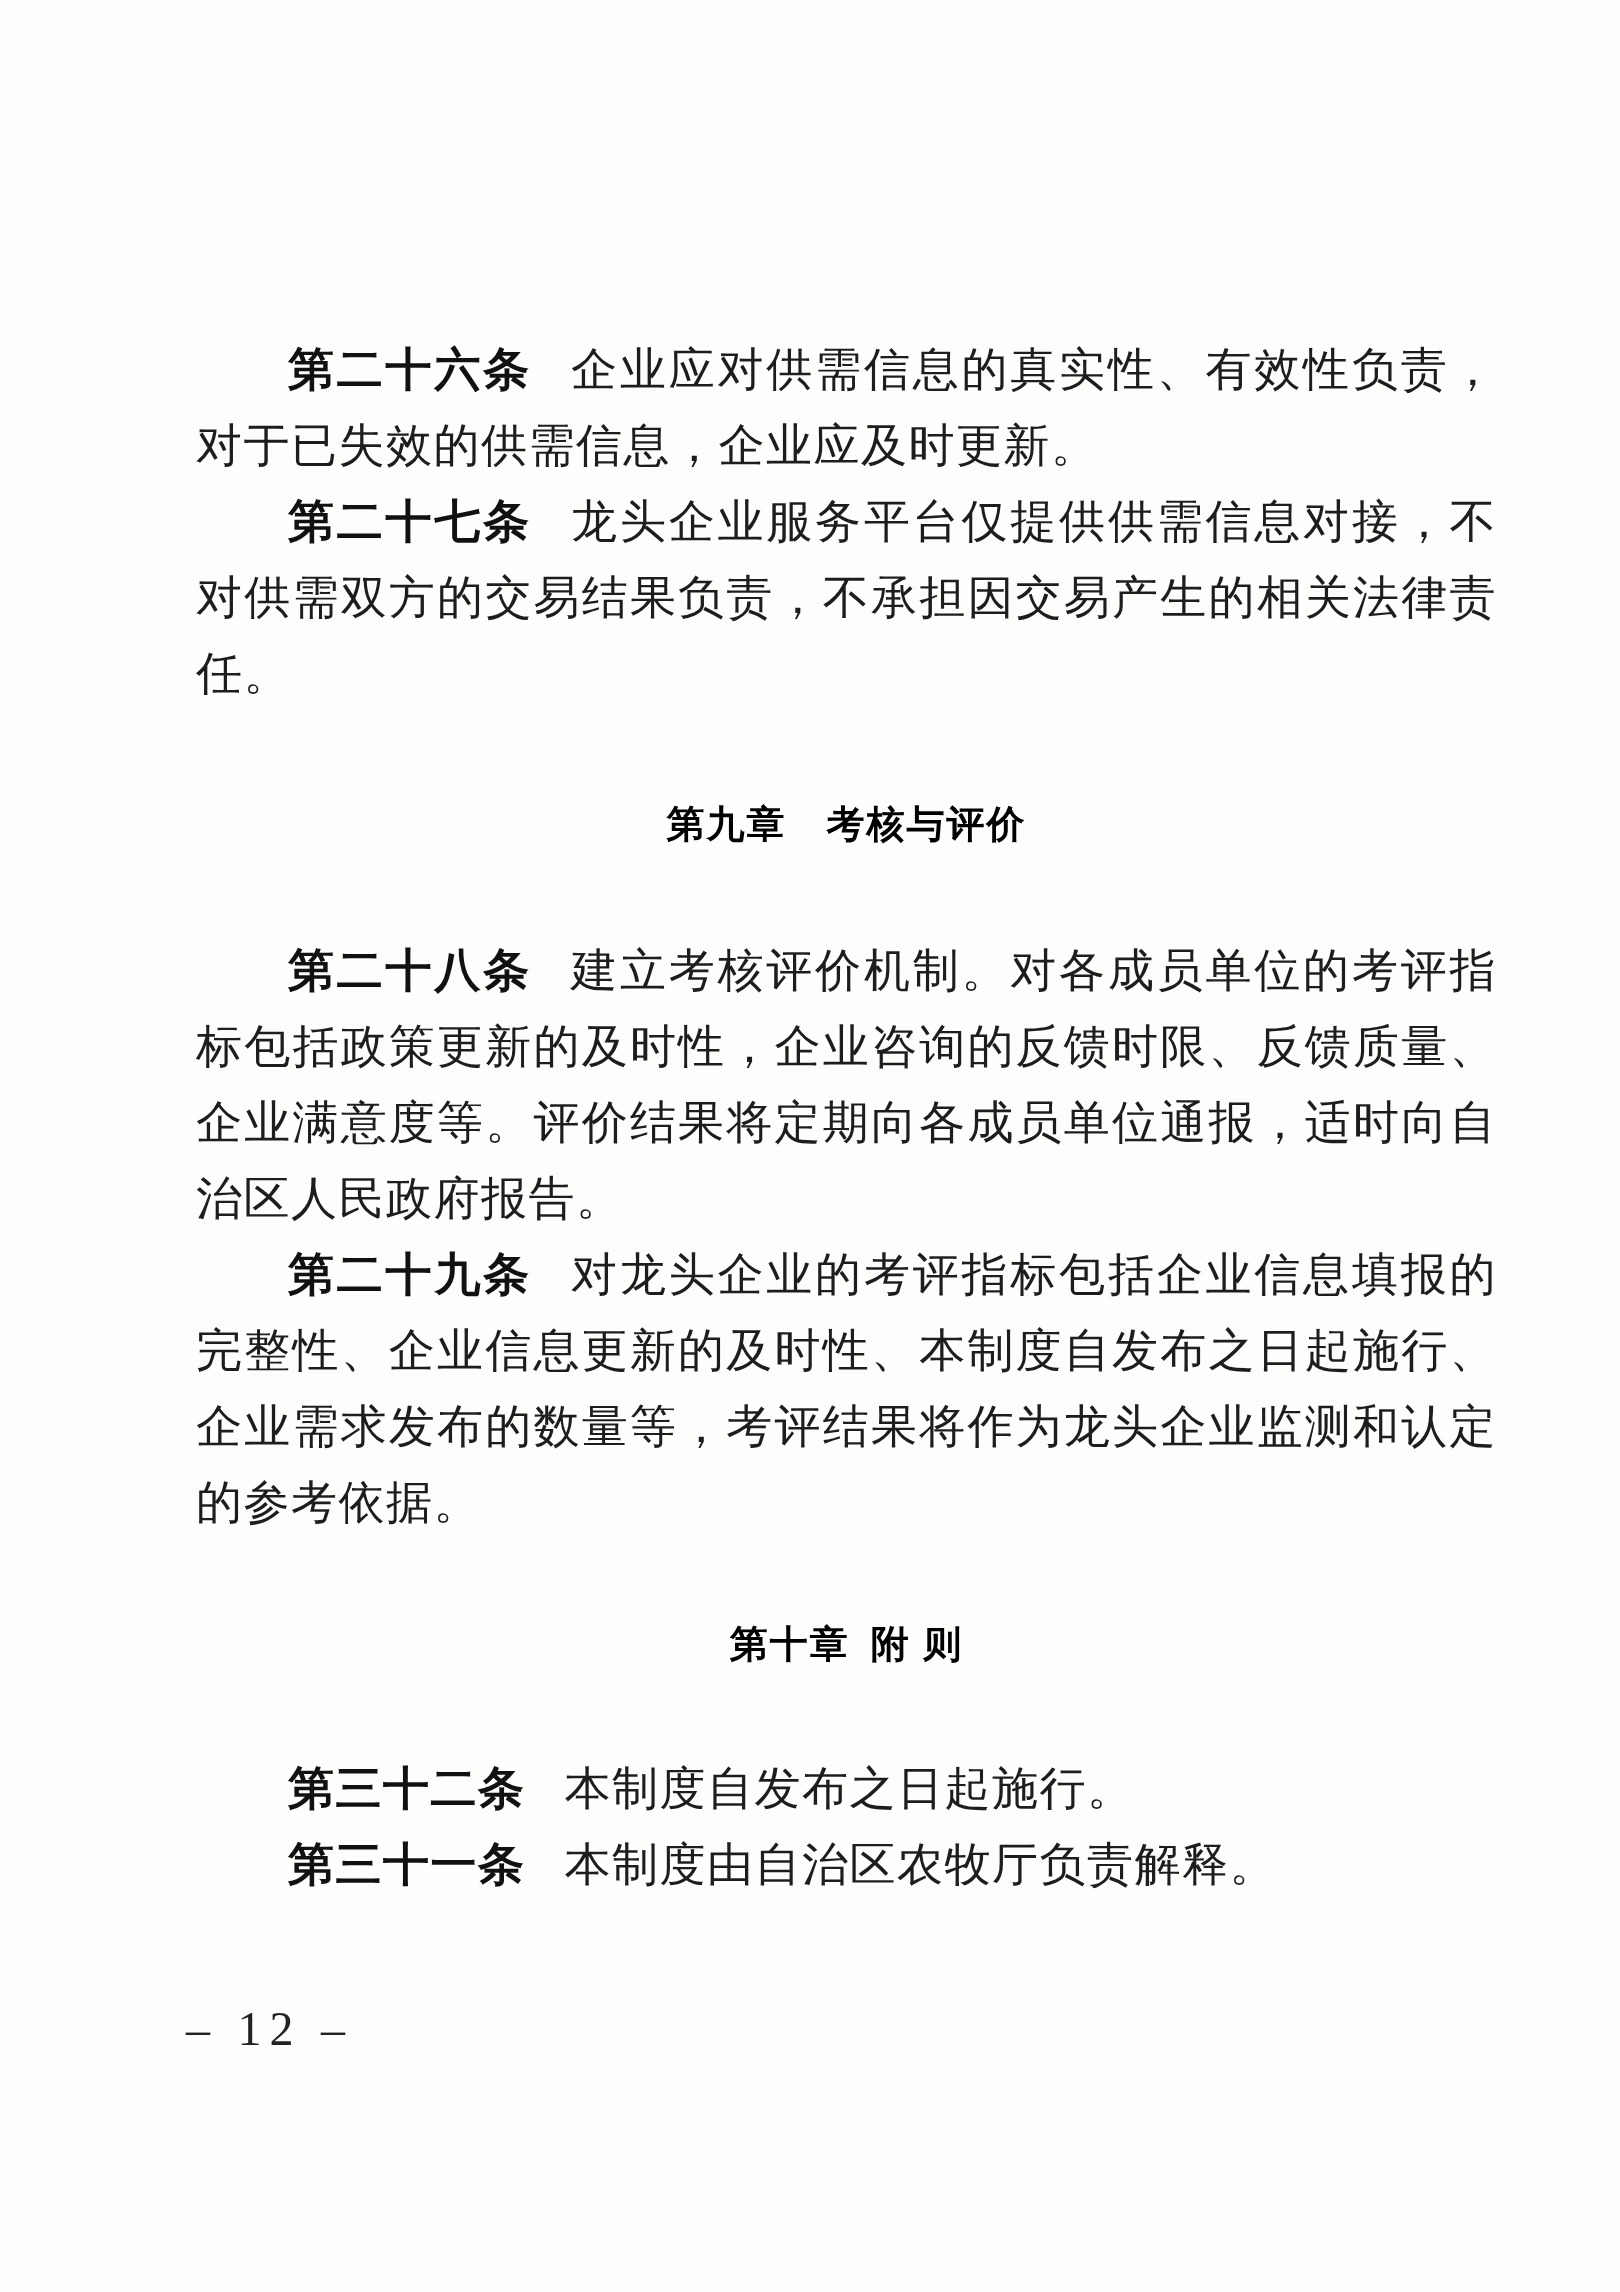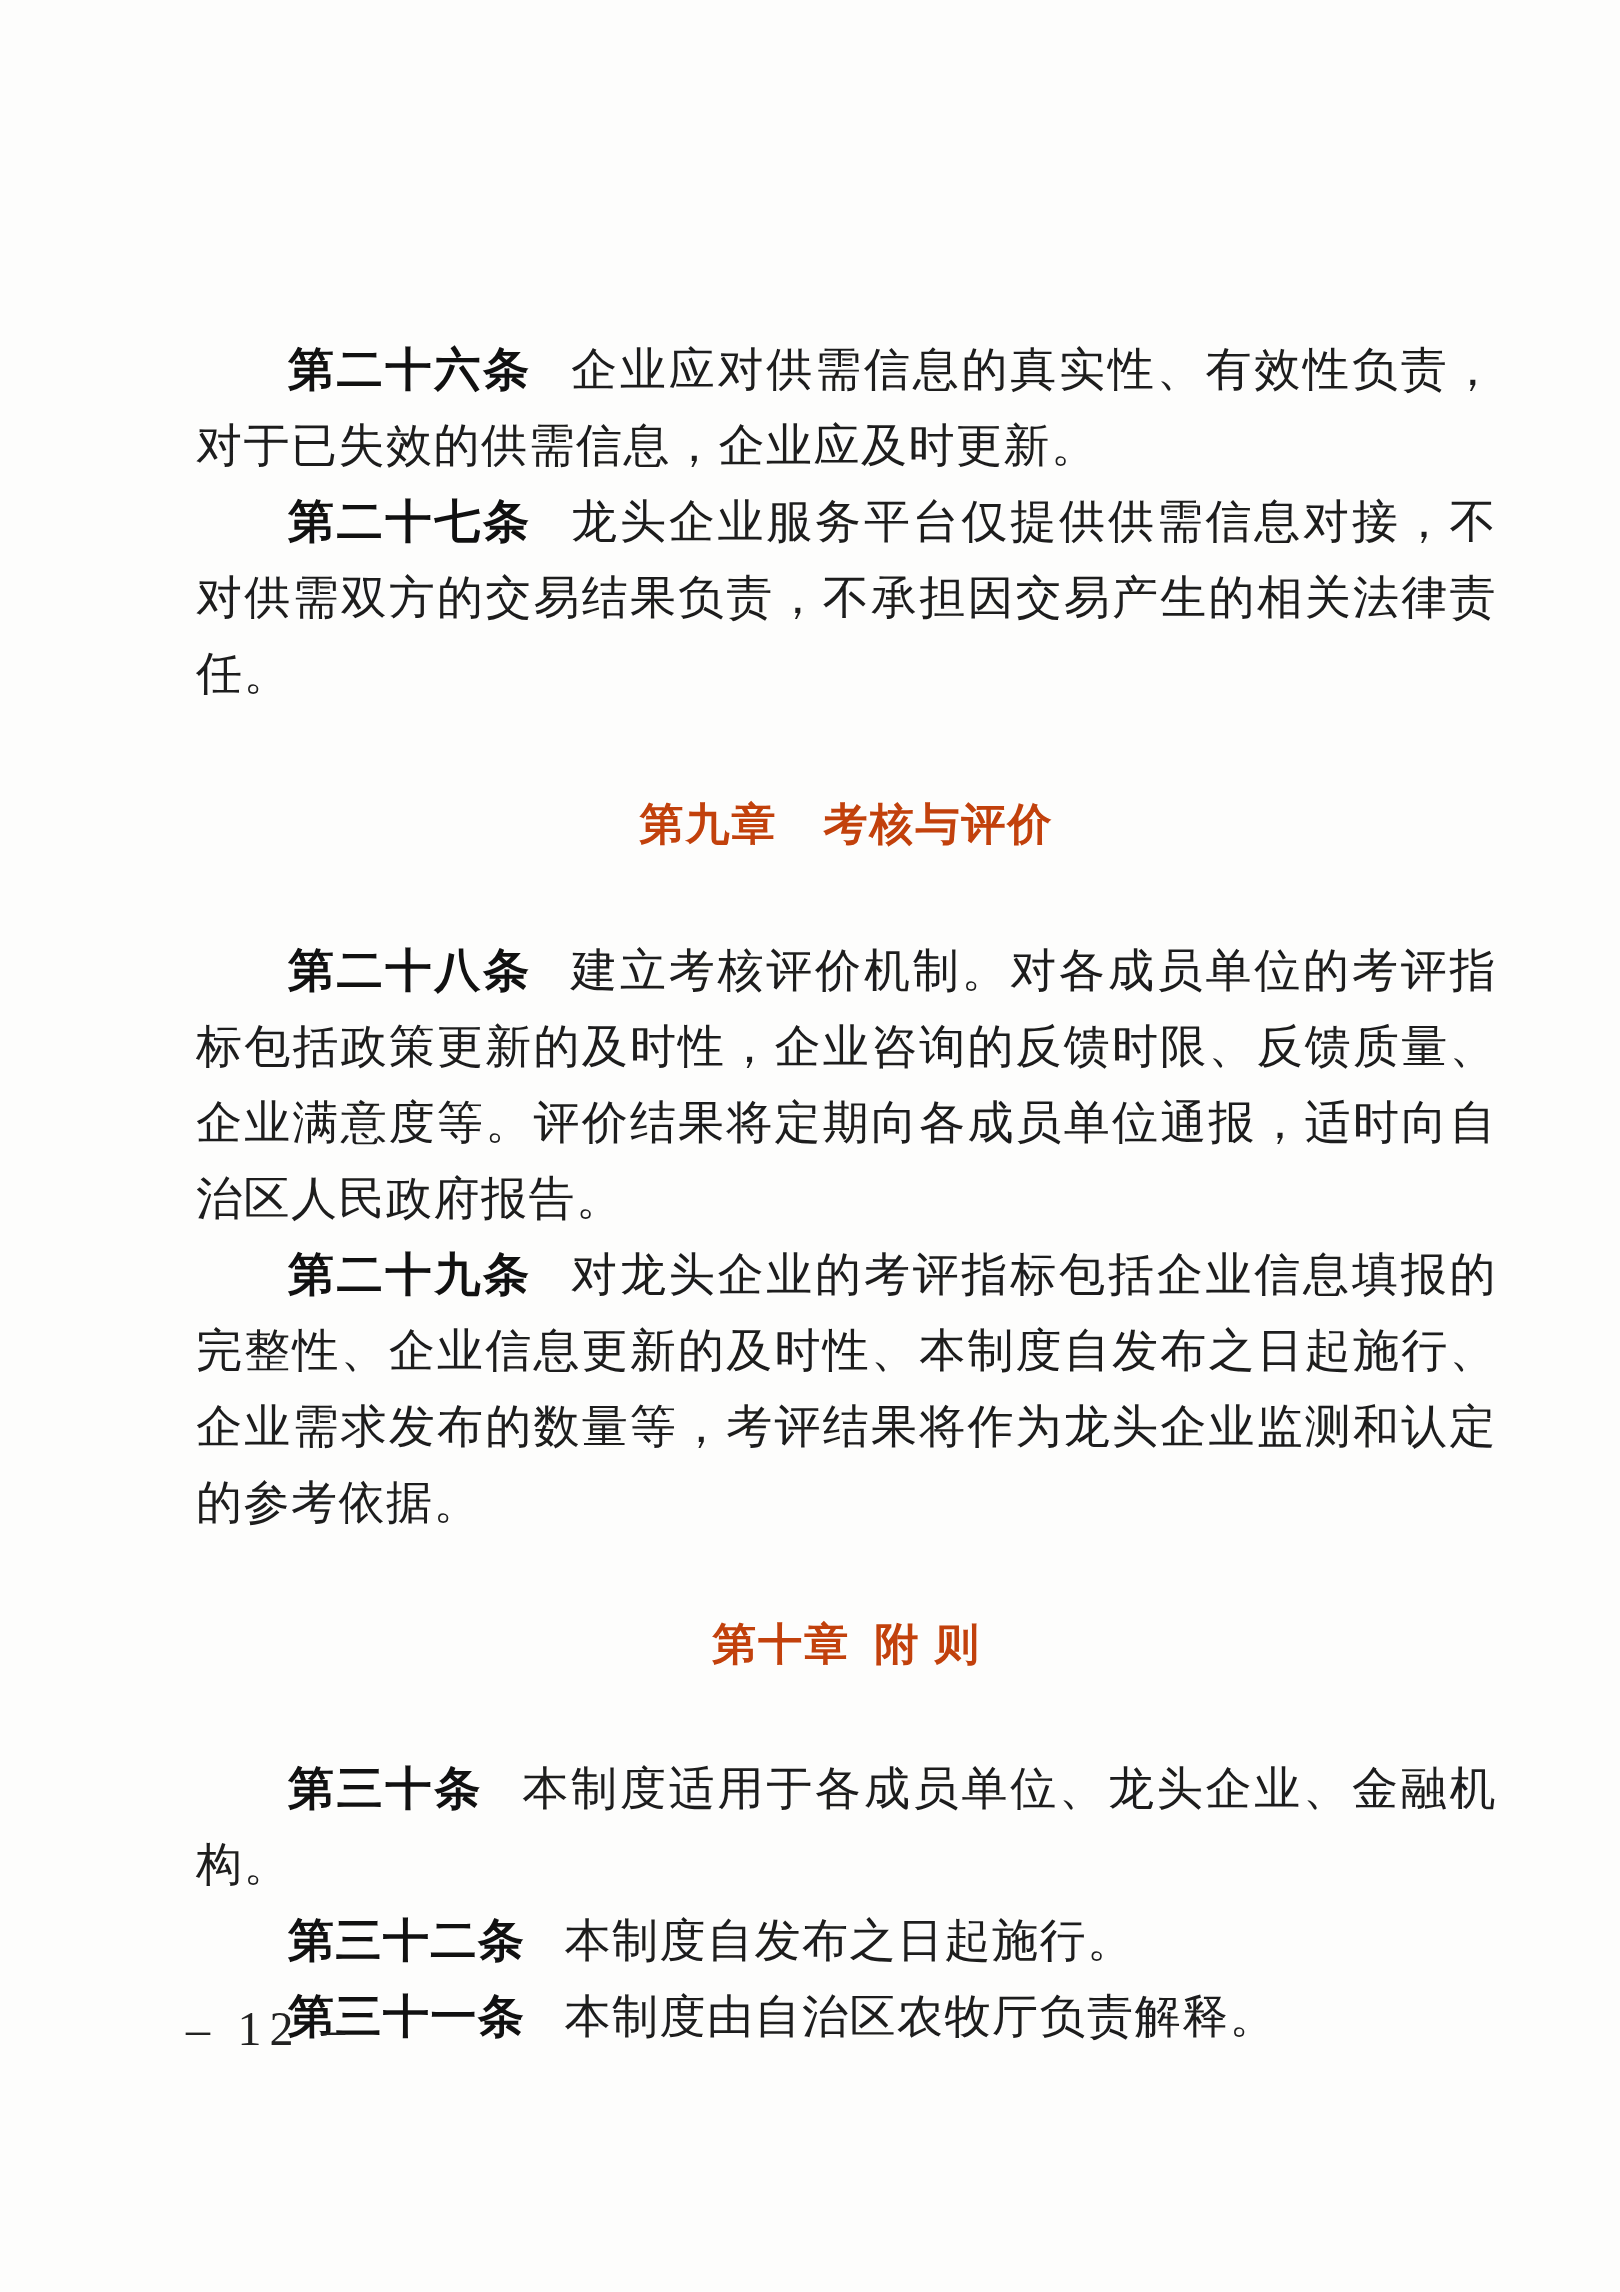--- a/index.html
+++ b/index.html
@@ -32,24 +32,24 @@
   }
   .art-label {
     font-weight: bold;
     color: #111;
     margin-right: 0.85em;
   }
   .chapter {
     text-align: center;
     font-family: "Liberation Sans", "DejaVu Sans", sans-serif;
     font-weight: bold;
-    font-size: 44px;
+    font-size: 38px;
     line-height: 76px;
     letter-spacing: 2px;
-    color: #c2410c;
+    color: #000000;
   }
   .chapter .chapter-number { margin-right: 1.05em; }
   .chapter.ch9  { margin: 74px 0 71px 0; }
   .chapter.ch10 { margin: 65px 0 69px 0; text-align: center; }
   .chapter.ch10 .chapter-number { margin-right: 0.55em; }
   .page-number {
     position: absolute;
     left: 186px;
     top: 2005px;
     font-size: 48px;
@@ -70,21 +70,20 @@
     <p class="para"><span class="art-label">第二十七条</span><span>龙头企业服务平台仅提供供需信息对接，不对供需双方的交易结果负责，不承担因交易产生的相关法律责任。</span></p>
 
     <h2 class="chapter ch9"><span class="chapter-number">第九章</span><span>考核与评价</span></h2>
 
     <p class="para"><span class="art-label">第二十八条</span><span>建立考核评价机制。对各成员单位的考评指标包括政策更新的及时性，企业咨询的反馈时限、反馈质量、企业满意度等。评价结果将定期向各成员单位通报，适时向自治区人民政府报告。</span></p>
 
     <p class="para"><span class="art-label">第二十九条</span><span>对龙头企业的考评指标包括企业信息填报的完整性、企业信息更新的及时性、本制度自发布之日起施行、企业需求发布的数量等，考评结果将作为龙头企业监测和认定的参考依据。</span></p>
 
     <h2 class="chapter ch10"><span class="chapter-number">第十章</span><span>附 则</span></h2>
 
-    <p class="para"><span class="art-label">第三十条</span><span>本制度适用于各成员单位、龙头企业、金融机构。</span></p>
 
     <p class="para"><span class="art-label">第三十二条</span><span>本制度自发布之日起施行。</span></p>
 
     <p class="para"><span class="art-label">第三十一条</span><span>本制度由自治区农牧厅负责解释。</span></p>
 
   </div>
 
   <div class="page-number">– 12 –</div>
 </div>
 

